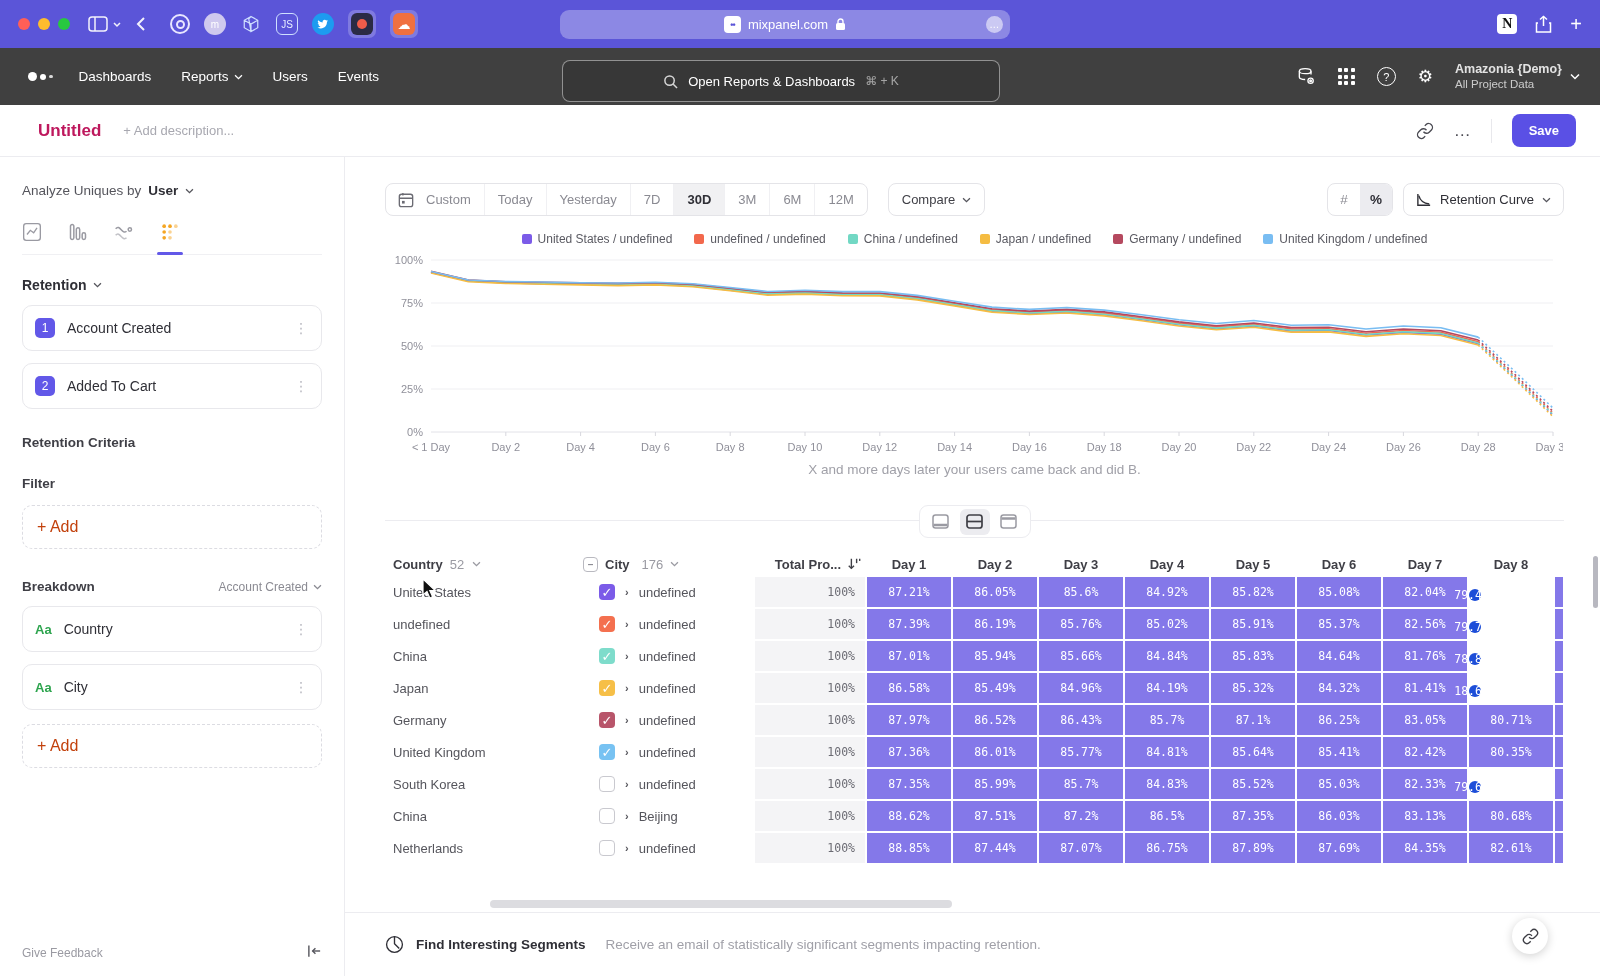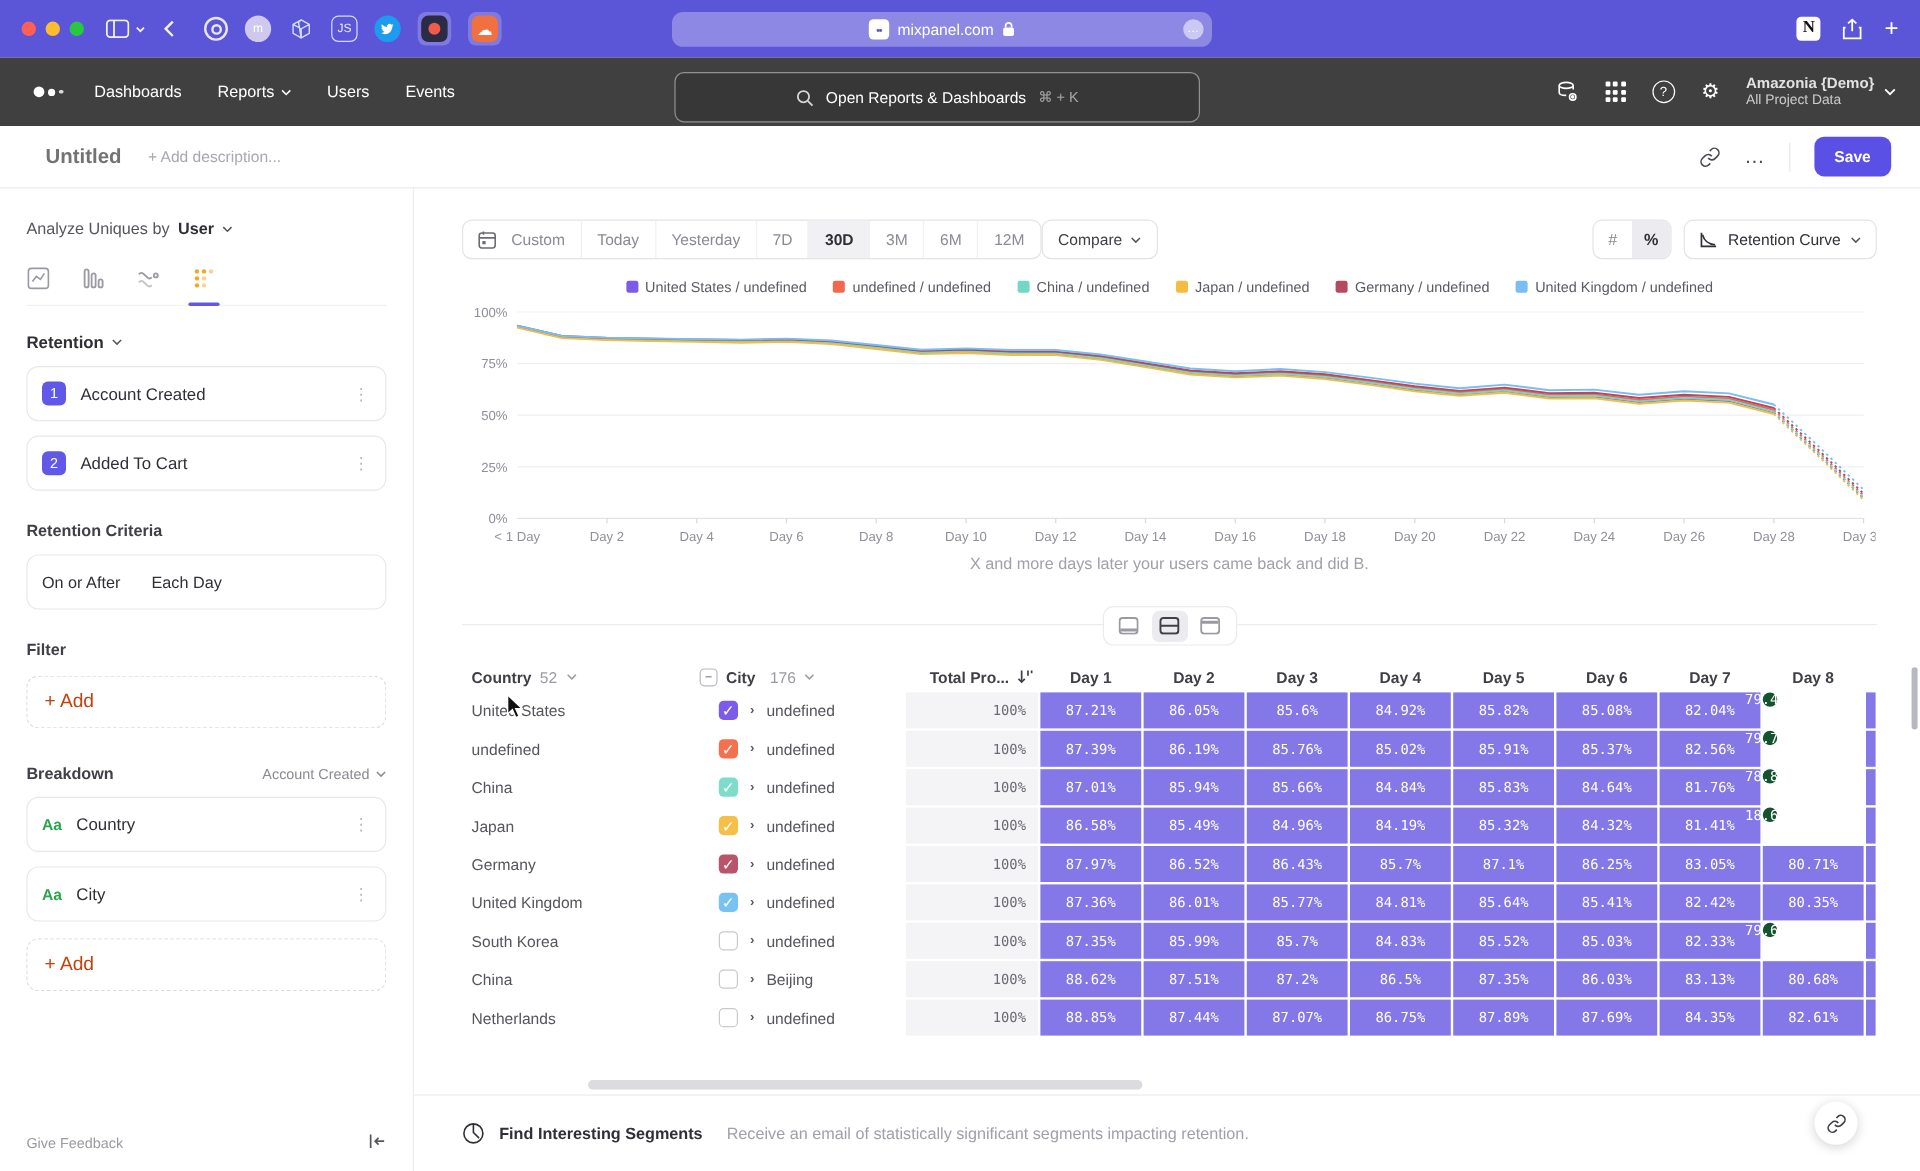--- a/index.html
+++ b/index.html
@@ -34,21 +34,21 @@
   .grid9 { display:grid; grid-template-columns:repeat(3,4px); grid-gap:2.5px; }
   .grid9 i { width:4px; height:4px; background:#fff; border-radius:1px; }
   .help-c { width:19px; height:19px; border:1.4px solid #fff; border-radius:50%; font-size:11px; display:flex; align-items:center; justify-content:center; }
   .gear-g { font-size:17px; }
   .proj { text-align:left; line-height:1.25; display:flex; align-items:center; gap:8px; }
   .proj b { font-size:12.5px; display:block; }
   .proj span { font-size:11.5px; opacity:.85; display:block; font-weight:normal; }
 
   
   .report-header { height:52px; border-bottom:1px solid #ececf0; display:flex; align-items:center; padding:0 24px 0 38px; background:#fff; }
-  .rh-title { font-size:17px; font-weight:bold; color:#737373; margin-right:22px; }
+  .rh-title { font-size:17px; font-weight:bold; color:#be185d; margin-right:22px; }
   .rh-desc { font-size:13px; color:#a8a8b0; }
   .rh-right { margin-left:auto; display:flex; align-items:center; gap:20px; }
   .icon-btn { color:#4a4a52; display:flex; align-items:center; cursor:pointer; }
   .rh-div { width:1px; height:24px; background:#e8e8ec; }
   .save-btn { background:#5a50e5; color:#fff; font-size:13px; font-weight:bold; border:none; border-radius:8px; padding:9px 17px; cursor:pointer; }
 
   
   .content { display:flex; height:819px; }
   .sidebar { width:345px; min-width:345px; border-right:1px solid #ececf0; position:relative; padding:0 22px; }
   .main { flex:1; position:relative; overflow:hidden; }
@@ -75,21 +75,21 @@
   .sb-bottom { position:absolute; bottom:0; left:0; right:0; height:46px; display:flex; align-items:center; justify-content:space-between; padding:0 22px; }
   .feedback { font-size:12px; color:#9a9aa2; }
 
   
   .toolbar { margin-top:26px; display:flex; align-items:center; }
   .range-group { display:flex; align-items:center; border:1px solid #e4e4e8; border-radius:8px; height:33px; overflow:hidden; }
   .rg-cal { padding:0 10px 0 12px; color:#6b6b73; display:flex; }
   .range-btn { font-size:13px; color:#8a8a92; padding:0 13px; height:100%; display:flex; align-items:center; border-left:1px solid #f0f0f3; cursor:pointer; }
   .range-btn.first { border-left:none; padding-left:2px; }
   .range-btn.active { background:#f1f1f3; color:#2f2f36; font-weight:bold; }
-  .compare-btn { margin-left:0; border:1px solid #e4e4e8; border-radius:8px; height:33px; padding:0 13px; display:flex; align-items:center; gap:7px; font-size:13px; color:#3f3f46; cursor:pointer; }
+  .compare-btn { margin-left:20px; border:1px solid #e4e4e8; border-radius:8px; height:33px; padding:0 13px; display:flex; align-items:center; gap:7px; font-size:13px; color:#3f3f46; cursor:pointer; }
   .tb-right { margin-left:auto; display:flex; align-items:center; gap:10px; }
   .seg { display:flex; border:1px solid #e4e4e8; border-radius:8px; height:33px; overflow:hidden; }
   .seg span { width:32px; display:flex; align-items:center; justify-content:center; font-size:13.5px; color:#8a8a92; cursor:pointer; }
   .seg .active { background:#ececf0; color:#2f2f36; font-weight:bold; }
   .rc-btn { border:1px solid #e4e4e8; border-radius:8px; height:33px; padding:0 12px; display:flex; align-items:center; gap:8px; font-size:13px; color:#2f2f36; cursor:pointer; }
 
   
   #legend { margin-top:16px; display:flex; justify-content:center; gap:22px; font-size:12px; color:#5a5a62; }
   .lg-item { display:flex; align-items:center; gap:6px; }
   .lg-sw { width:10px; height:10px; border-radius:2px; }
@@ -112,21 +112,21 @@
   .th.city { grid-column:2 / span 2; gap:7px; }
   .th.total { justify-content:flex-end; gap:6px; padding-right:4px; }
   .th.day { justify-content:center; font-weight:bold; }
   .trow { height:30px; margin-bottom:2px; align-items:stretch; }
   .td { display:flex; align-items:center; font-size:13px; color:#55555c; }
   .td.country { padding-left:8px; }
   .td.cb-cell { justify-content:flex-start; padding-left:16px; }
   .td.city { gap:10px; color:#55555c; }
   .td.total { background:#f4f4f6; justify-content:flex-end; padding-right:10px; font-family:"DejaVu Sans Mono",monospace; font-size:11.5px; color:#6b6b73; }
   .td.day { background:#8478e9; justify-content:center; color:#fff; font-family:"DejaVu Sans Mono",monospace; font-size:11.5px; }
-  .td.day.light { background:#14532d; }
+  .td.day.light { background:#1d4ed8;margin-top:12px; }
   .td.sliver { background:#8478e9; }
   .cb { width:16px; height:16px; border-radius:4px; display:flex; align-items:center; justify-content:center; color:#fff; }
   .cb.un { border:1.5px solid #c9c9cf; background:#fff; }
   .cb.ind { width:15px; height:15px; border:1.5px solid #b9b9c0; color:#8a8a92; background:#fff; font-weight:bold; font-size:10px; }
   .rx { color:#55555c; font-weight:bold; font-size:11px; }
   .hscroll { position:absolute; left:145px; top:743px; width:462px; height:8px; background:#dcdce0; border-radius:4px; }
 
   
   .main-footer { position:absolute; bottom:0; left:0; right:0; height:64px; border-top:1px solid #ececf0; background:#fff; display:flex; align-items:center; padding:0 40px; gap:12px; }
   .seg-ic { color:#2f2f36; display:flex; }
@@ -345,24 +345,20 @@
     <span class="card-label">Account Created</span>
     <span class="kebab">⋮</span>
           </div>
           <div class="card">
             <span class="badge">2</span>
     <span class="card-label">Added To Cart</span>
     <span class="kebab">⋮</span>
           </div>
         </div>
       <div class="mini-label">Retention Criteria</div>
-      <div class="card crit-card">
-        <span>On or After</span>
-        <span>Each Day</span>
-      </div>
       <div class="mini-label">Filter</div>
       <div class="dashed-add">+ Add</div>
       <div class="bd-row">
         <span class="mini-label" style="margin-top:0">Breakdown</span>
         <span class="bd-ev">
           <span>Account Created</span>
           <svg width="9" height="6" viewBox="0 0 10 7" fill="none" stroke="#8a8a92" stroke-width="1.5">
               <polyline points="1,1.5 5,5.5 9,1.5"></polyline>
             </svg>
         </span>

